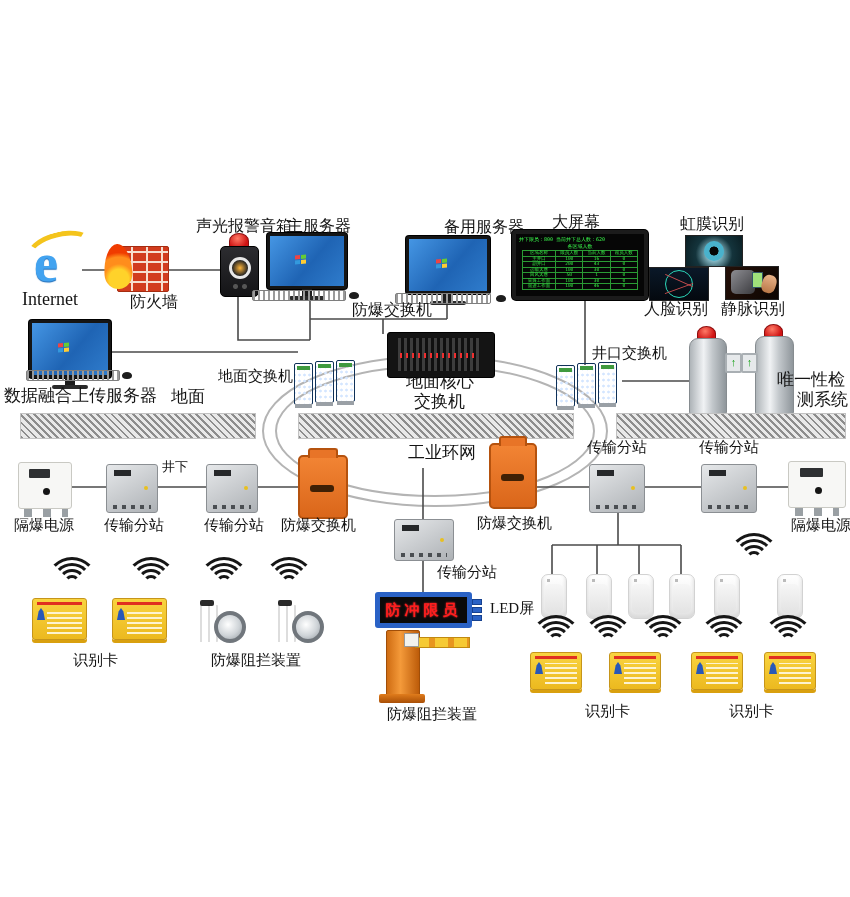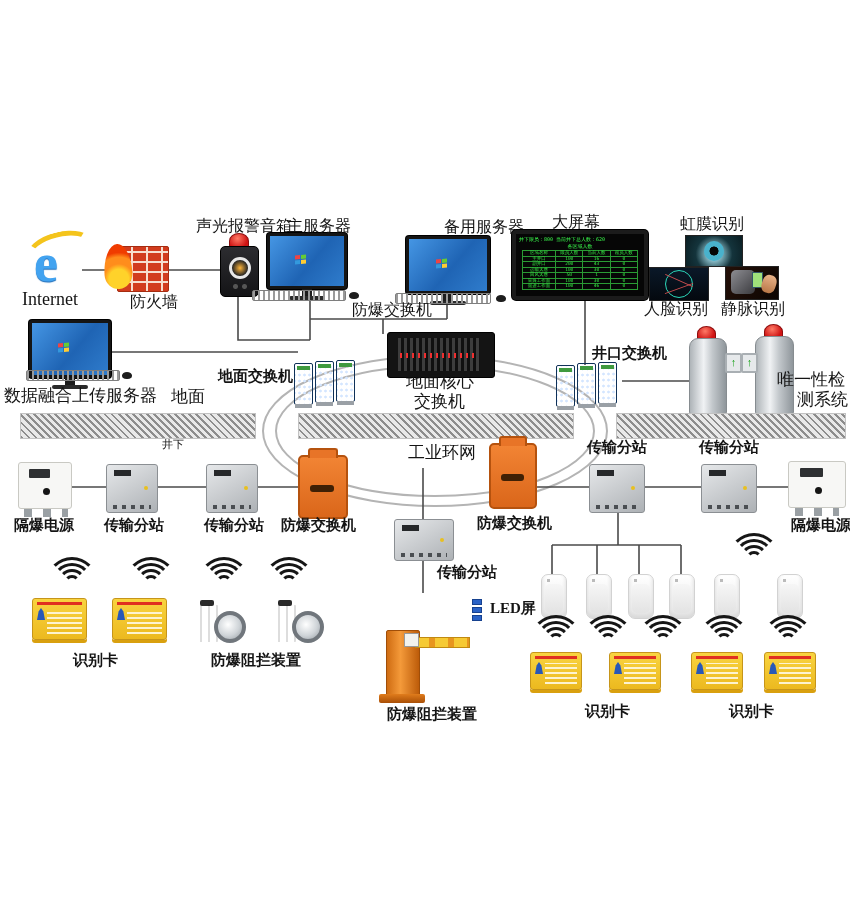--- a/index.html
+++ b/index.html
@@ -1,20 +1,20 @@
 <!DOCTYPE html>
 <html><head>
 <meta charset="utf-8">
 <style>
   html,body{margin:0;padding:0;background:#fff;}
   #stage{position:relative;width:850px;height:897px;background:#fff;overflow:hidden;
          font-family:"Liberation Sans",sans-serif;}
   .abs{position:absolute;}
   .label{position:absolute;font:16px/1.15 "Liberation Serif",serif;color:#141414;white-space:nowrap;}
-  .label.sm{font-size:15px;font-weight:bold;}
+  .label.sm{font-size:15px;}
   .title{position:absolute;top:112px;left:0;width:100%;text-align:center;
          font:bold 31px/1.2 "Liberation Sans",sans-serif;color:#1a5a9c;letter-spacing:1px;}
   
   .hatch{position:absolute;top:413px;height:24px;
          background:repeating-linear-gradient(45deg,#8d8d8d 0 2px,#e9e9e9 2px 5px);
          border:1px solid #c2c2c2;}
   
   .monitor{position:absolute;}
   .mon-frame{background:#151515;border-radius:3px;padding:3px;box-shadow:0 0 0 1px #000;}
   .mon-scr{position:relative;background:linear-gradient(130deg,#4596e4 0%,#1f64b4 55%,#2f7ccc 100%);width:100%;height:100%;}
@@ -326,21 +326,21 @@
         </div>
       </div>
     <div class="mon-stand"></div>
       <div class="mon-base"></div>
   </div>
   <div class="keyboard" style="left:26px;top:370px;width:92px;"></div>
   <div class="mouse" style="left:122px;top:372px;"></div>
   <div class="label" style="left:4px;top:386px;font-size:17px;">数据融合上传服务器</div>
 
   <div class="label" style="left:171px;top:387px;font-size:17px;">地面</div>
-  <div class="label" style="left:162px;top:438px;font-size:11px;">井下</div>
+  <div class="label" style="left:162px;top:460px;font-size:13px;">井下</div>
 
   <div class="label sm" style="left:218px;top:368px;">地面交换机</div>
   <div class="swgroup" style="left:294px;top:360px;width:62px;height:48px;">
     <span class="sw" style="left:0;top:3px;"></span>
     <span class="sw" style="left:21px;top:1px;"></span>
     <span class="sw" style="left:42px;top:0;"></span>
   </div>
 
   <div class="rack" style="left:387px;top:332px;width:106px;height:44px;"></div>
   <div class="label" style="left:406px;top:372px;font-size:17px;">地面核心</div>
@@ -400,20 +400,23 @@
 
   <div class="whitebox" style="left:788px;top:461px;width:56px;height:45px;"></div>
   <div class="feet" style="left:795px;top:508px;width:44px;"></div>
   <div class="label sm" style="left:791px;top:517px;">隔爆电源</div>
 
   <div class="graybox" style="left:394px;top:519px;width:58px;height:40px;">
       <span class="gb-ticks"></span>
     </div>
   <div class="label sm" style="left:437px;top:564px;">传输分站</div>
 
+  <div class="ledscreen" style="left:375px;top:592px;width:87px;height:26px;">
+    <span>防冲限员</span>
+  </div>
   <div class="led-tabs" style="left:472px;top:597px;">
       <i></i>
       <i></i>
       <i></i>
     </div>
   <div class="label sm" style="left:490px;top:600px;">LED屏</div>
 
   <div class="barrier-post" style="left:386px;top:630px;width:32px;height:64px;"></div>
   <div class="barrier-arm" style="left:415px;top:637px;width:53px;"></div>
   <div class="barrier-sign" style="left:404px;top:633px;"></div>

